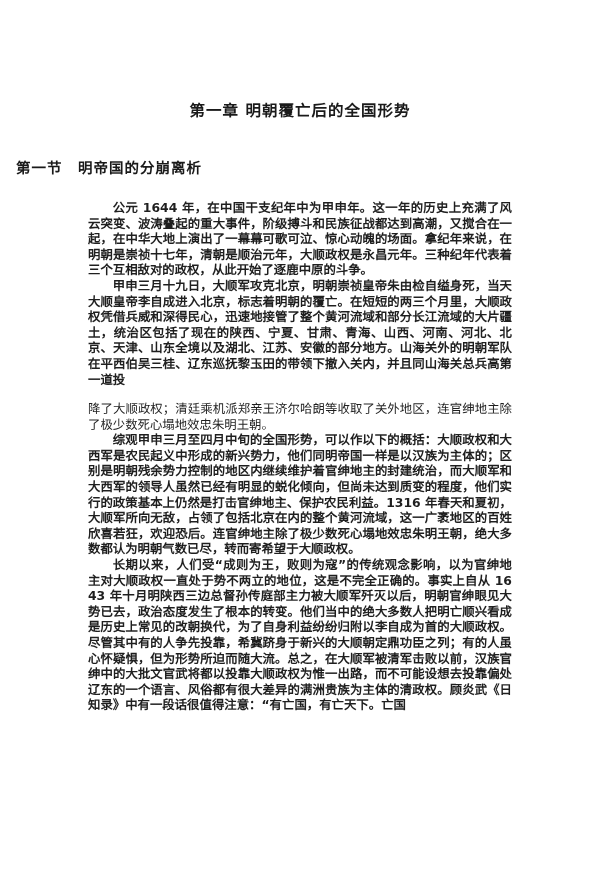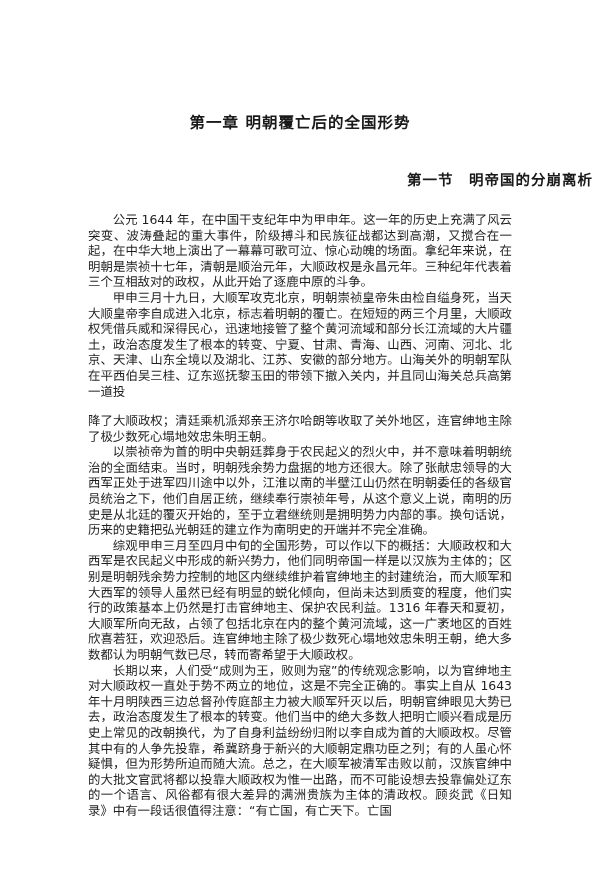--- a/index.html
+++ b/index.html
@@ -10,33 +10,33 @@
   .page {
     position: relative;
     width: 600px;
     height: 892px;
     background: #ffffff;
     overflow: hidden;
     font-family: "DejaVu Sans", sans-serif;
     color: #1c1c1c;
   }
   .chapter-title {
-    margin: 16px;
+    margin: 4px;
     padding-top: 99px;
     text-align: center;
     font-size: 15.5px;
     font-weight: bold;
     line-height: 1.1;
     letter-spacing: 1px;
     color: #1a1a1a;
   }
   .section-title {
-    margin: 7px;
+    margin: 16px;
     padding-top: 25px;
-    text-align: right;
+    text-align: left;
     font-size: 14.5px;
     font-weight: bold;
     line-height: 1.1;
     letter-spacing: 1px;
     color: #1a1a1a;
   }
   .body-text {
     width: 424px;
     margin: 23px auto 0 auto;
     font-size: 12.4px;
@@ -46,20 +46,21 @@
     word-break: break-all;
     overflow-wrap: anywhere;
     color: #1f1f1f;
   }
   .body-text p {
     margin: 0;
     padding: 0;
   }
   p.para {
     text-indent: 2em;
+    font-weight: bold;
   }
   p.para-continuation {
     text-indent: 0;
   }
   .para-gap {
     height: 14px;
   }
 </style>
 </head>
 <body>
@@ -67,27 +68,26 @@
 <div class="page">
 
   <h1 class="chapter-title">第一章 明朝覆亡后的全国形势</h1>
 
   <h2 class="section-title">第一节　明帝国的分崩离析</h2>
 
   <div class="body-text">
 
     <p class="para">公元 1644 年，在中国干支纪年中为甲申年。这一年的历史上充满了风云突变、波涛叠起的重大事件，阶级搏斗和民族征战都达到高潮，又搅合在一起，在中华大地上演出了一幕幕可歌可泣、惊心动魄的场面。拿纪年来说，在明朝是崇祯十七年，清朝是顺治元年，大顺政权是永昌元年。三种纪年代表着三个互相敌对的政权，从此开始了逐鹿中原的斗争。</p>
 
-    <p class="para">甲申三月十九日，大顺军攻克北京，明朝崇祯皇帝朱由检自缢身死，当天大顺皇帝李自成进入北京，标志着明朝的覆亡。在短短的两三个月里，大顺政权凭借兵威和深得民心，迅速地接管了整个黄河流域和部分长江流域的大片疆土，政治态度发生了根本的转变、宁夏、甘肃、青海、山西、河南、河北、北京、天津、山东全境以及湖北、江苏、安徽的部分地方。山海关外的明朝军队在平西伯吴三桂、辽东巡抚黎玉田的带领下撤入关内，并且同山海关总兵高第一道投</p>
+    <p class="para">甲申三月十九日，大顺军攻克北京，明朝崇祯皇帝朱由检自缢身死，当天大顺皇帝李自成进入北京，标志着明朝的覆亡。在短短的两三个月里，大顺政权凭借兵威和深得民心，迅速地接管了整个黄河流域和部分长江流域的大片疆土，统治区包括了现在的陕西、宁夏、甘肃、青海、山西、河南、河北、北京、天津、山东全境以及湖北、江苏、安徽的部分地方。山海关外的明朝军队在平西伯吴三桂、辽东巡抚黎玉田的带领下撤入关内，并且同山海关总兵高第一道投</p>
 
     <div class="para-gap"></div>
 
     <p class="para-continuation">降了大顺政权；清廷乘机派郑亲王济尔哈朗等收取了关外地区，连官绅地主除了极少数死心塌地效忠朱明王朝。</p>
 
-    <p class="para">以崇祯帝为首的明中央朝廷葬身于农民起义的烈火中，并不意味着明朝统治的全面结束。当时，明朝残余势力盘据的地方还很大。除了张献忠领导的大西军正处于进军四川途中以外，江淮以南的半壁江山仍然在明朝委任的各级官员统治之下，他们自居正统，继续奉行崇祯年号，从这个意义上说，南明的历史是从北廷的覆灭开始的，至于立君继统则是拥明势力内部的事。换句话说，历来的史籍把弘光朝廷的建立作为南明史的开端并不完全准确。</p>
 
     <p class="para">综观甲申三月至四月中旬的全国形势，可以作以下的概括：大顺政权和大西军是农民起义中形成的新兴势力，他们同明帝国一样是以汉族为主体的；区别是明朝残余势力控制的地区内继续维护着官绅地主的封建统治，而大顺军和大西军的领导人虽然已经有明显的蜕化倾向，但尚未达到质变的程度，他们实行的政策基本上仍然是打击官绅地主、保护农民利益。1316 年春天和夏初，大顺军所向无敌，占领了包括北京在内的整个黄河流域，这一广袤地区的百姓欣喜若狂，欢迎恐后。连官绅地主除了极少数死心塌地效忠朱明王朝，绝大多数都认为明朝气数已尽，转而寄希望于大顺政权。</p>
 
     <p class="para">长期以来，人们受“成则为王，败则为寇”的传统观念影响，以为官绅地主对大顺政权一直处于势不两立的地位，这是不完全正确的。事实上自从 1643 年十月明陕西三边总督孙传庭部主力被大顺军歼灭以后，明朝官绅眼见大势已去，政治态度发生了根本的转变。他们当中的绝大多数人把明亡顺兴看成是历史上常见的改朝换代，为了自身利益纷纷归附以李自成为首的大顺政权。尽管其中有的人争先投靠，希冀跻身于新兴的大顺朝定鼎功臣之列；有的人虽心怀疑惧，但为形势所迫而随大流。总之，在大顺军被清军击败以前，汉族官绅中的大批文官武将都以投靠大顺政权为惟一出路，而不可能设想去投靠偏处辽东的一个语言、风俗都有很大差异的满洲贵族为主体的清政权。顾炎武《日知录》中有一段话很值得注意：“有亡国，有亡天下。亡国</p>
 
   </div>
 
 </div>
 
 </body></html>

